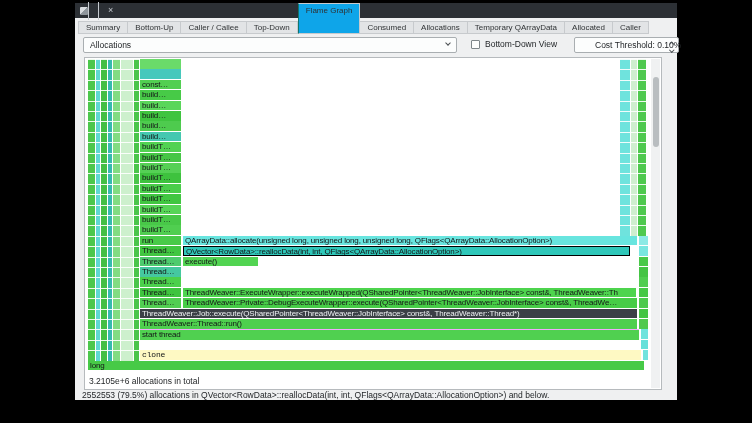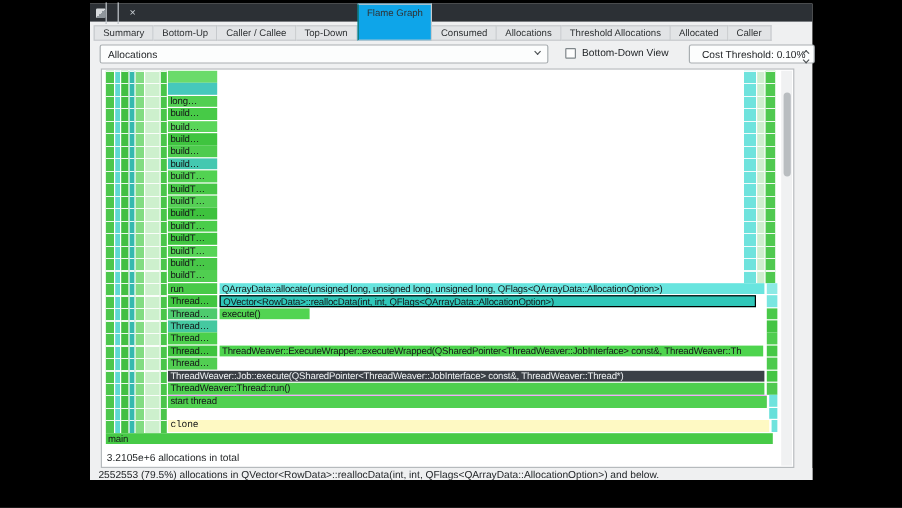--- a/index.html
+++ b/index.html
@@ -32,21 +32,21 @@
   .combo{position:absolute;left:0;top:1px;width:374px;height:16px;border:1px solid #a9aeb1;
          border-radius:2px;background:#fcfdfd;font-size:8.5px;line-height:14px;
          padding-left:6px;color:#232629;}
   .combo .chev,.spin .chev{border-color:#4a4f52;}
   .combo-arrow{position:absolute;right:6px;top:5px;}
   .cbgroup{position:absolute;left:388px;top:3px;display:flex;align-items:center;gap:5px;}
   .cb{width:9px;height:9px;border:1px solid #7f868a;background:#fdfdfd;border-radius:1px;}
   .cblabel{font-size:8.5px;color:#232629;white-space:nowrap;}
   .spin{position:absolute;left:491px;top:1px;width:105px;height:16px;border:1px solid #a9aeb1;
         border-radius:2px;background:#fcfdfd;font-size:8.5px;line-height:14px;
-        padding-left:10px;color:#232629;white-space:nowrap;}
+        padding-left:20px;color:#232629;white-space:nowrap;}
   .spin-arrows{position:absolute;right:5px;top:3px;display:flex;flex-direction:column;gap:3px;}
   .spin-arrows .chev{width:3.5px;height:3.5px;}
 
   
   .flameview{position:absolute;left:9px;top:54px;width:578px;height:333px;background:#fff;
              border:1px solid #b6babd;}
   #flame-content{position:absolute;left:3px;top:0;width:560px;height:100%;overflow:hidden;}
   .fcol{position:absolute;
         background-image:repeating-linear-gradient(to bottom,
           rgba(255,255,255,.9) 0,rgba(255,255,255,.9) 1px,
@@ -80,21 +80,21 @@
     </div>
 
     <div class="tabbar" id="tab-bar">
         <div class="tab">Summary</div>
         <div class="tab">Bottom-Up</div>
         <div class="tab">Caller / Callee</div>
         <div class="tab">Top-Down</div>
         <div class="tab active">Flame Graph</div>
         <div class="tab">Consumed</div>
         <div class="tab">Allocations</div>
-        <div class="tab">Threshold Allocations</div>
+        <div class="tab">Temporary QArrayData</div>
         <div class="tab">Allocated</div>
         <div class="tab">Caller</div>
       </div>
 
     <div class="toolbar">
       <div class="combo">
         <span>Allocations</span>
         <span class="chev down combo-arrow"></span>
       </div>
       <div class="cbgroup">
@@ -117,21 +117,21 @@
           <div class="fcol" style="left: 13px; width: 6px; top: 1px; height: 301.6px; background-color: rgb(67, 191, 67);"></div>
           <div class="fcol" style="left: 20px; width: 4px; top: 1px; height: 301.6px; background-color: rgb(54, 185, 174);"></div>
           <div class="fcol" style="left: 25px; width: 7px; top: 1px; height: 301.6px; background-color: rgb(130, 220, 130);"></div>
           <div class="fcol" style="left: 33px; width: 12px; top: 1px; height: 301.6px; background-color: rgb(205, 240, 205);"></div>
           <div class="fcol" style="left: 46px; width: 5px; top: 1px; height: 301.6px; background-color: rgb(74, 197, 74);"></div>
           <div class="fcol" style="left: 532px; width: 10px; top: 1px; height: 176.8px; background-color: rgb(111, 227, 221);"></div>
           <div class="fcol" style="left: 543px; width: 6px; top: 1px; height: 176.8px; background-color: rgb(207, 238, 207);"></div>
           <div class="fcol" style="left: 550px; width: 8px; top: 1px; height: 176.8px; background-color: rgb(79, 201, 79);"></div>
           <div class="fseg" style="left: 52px; width: 41px; top: 1px; height: 9.5px; background-color: rgb(106, 219, 106);"></div>
           <div class="fseg" style="left: 52px; width: 41px; top: 11.4px; height: 9.5px; background-color: rgb(70, 200, 188);"></div>
-          <div class="fseg" style="left: 52px; width: 41px; top: 21.8px; height: 9.5px; background-color: rgb(82, 207, 82);">long…</div>
+          <div class="fseg" style="left: 52px; width: 41px; top: 21.8px; height: 9.5px; background-color: rgb(82, 207, 82);">const…</div>
           <div class="fseg" style="left: 52px; width: 41px; top: 32.2px; height: 9.5px; background-color: rgb(71, 202, 71);">build…</div>
           <div class="fseg" style="left: 52px; width: 41px; top: 42.6px; height: 9.5px; background-color: rgb(90, 214, 90);">build…</div>
           <div class="fseg" style="left: 52px; width: 41px; top: 53px; height: 9.5px; background-color: rgb(63, 196, 63);">build…</div>
           <div class="fseg" style="left: 52px; width: 41px; top: 63.4px; height: 9.5px; background-color: rgb(78, 203, 78);">build…</div>
           <div class="fseg" style="left: 52px; width: 41px; top: 73.8px; height: 9.5px; background-color: rgb(68, 200, 176);">build…</div>
           <div class="fseg" style="left: 52px; width: 41px; top: 84.2px; height: 9.5px; background-color: rgb(82, 210, 82);">buildT…</div>
           <div class="fseg" style="left: 52px; width: 41px; top: 94.6px; height: 9.5px; background-color: rgb(70, 198, 70);">buildT…</div>
           <div class="fseg" style="left: 52px; width: 41px; top: 105px; height: 9.5px; background-color: rgb(85, 208, 85);">buildT…</div>
           <div class="fseg" style="left: 52px; width: 41px; top: 115.4px; height: 9.5px; background-color: rgb(62, 194, 62);">buildT…</div>
           <div class="fseg" style="left: 52px; width: 41px; top: 125.8px; height: 9.5px; background-color: rgb(74, 205, 74);">buildT…</div>
@@ -149,32 +149,33 @@
           <div class="fseg" style="left: 95px; width: 75px; top: 198.6px; height: 9.5px; background-color: rgb(82, 212, 82);">execute()</div>
           <div class="fseg" style="left: 551px; width: 9px; top: 198.6px; height: 9.5px; background-color: rgb(73, 201, 73);"></div>
           <div class="fseg" style="left: 52px; width: 41px; top: 209px; height: 9.5px; background-color: rgb(69, 200, 160);">Thread…</div>
           <div class="fseg" style="left: 551px; width: 9px; top: 209px; height: 9.5px; background-color: rgb(68, 196, 68);"></div>
           <div class="fseg" style="left: 52px; width: 41px; top: 219.4px; height: 9.5px; background-color: rgb(76, 208, 76);">Thread…</div>
           <div class="fseg" style="left: 551px; width: 9px; top: 219.4px; height: 9.5px; background-color: rgb(80, 205, 80);"></div>
           <div class="fseg" style="left: 52px; width: 41px; top: 229.8px; height: 9.5px; background-color: rgb(63, 196, 63);">Thread…</div>
           <div class="fseg" style="left: 95px; width: 453px; top: 229.8px; height: 9.5px; background-color: rgb(78, 212, 78);">ThreadWeaver::ExecuteWrapper::executeWrapped(QSharedPointer&lt;ThreadWeaver::JobInterface&gt; const&amp;, ThreadWeaver::Th</div>
           <div class="fseg" style="left: 551px; width: 9px; top: 229.8px; height: 9.5px; background-color: rgb(70, 200, 70);"></div>
           <div class="fseg" style="left: 52px; width: 41px; top: 240.2px; height: 9.5px; background-color: rgb(82, 206, 82);">Thread…</div>
+          <div class="fseg" style="left: 95px; width: 454px; top: 240.2px; height: 9.5px; background-color: rgb(71, 204, 71);">ThreadWeaver::Private::DebugExecuteWrapper::execute(QSharedPointer&lt;ThreadWeaver::JobInterface&gt; const&amp;, ThreadWe…</div>
           <div class="fseg" style="left: 551px; width: 9px; top: 240.2px; height: 9.5px; background-color: rgb(77, 202, 77);"></div>
           <div class="fseg dark" style="left: 52px; width: 497px; top: 250.6px; height: 9.5px; background-color: rgb(59, 64, 70);">ThreadWeaver::Job::execute(QSharedPointer&lt;ThreadWeaver::JobInterface&gt; const&amp;, ThreadWeaver::Thread*)</div>
           <div class="fseg" style="left: 551px; width: 9px; top: 250.6px; height: 9.5px; background-color: rgb(67, 197, 67);"></div>
           <div class="fseg" style="left: 52px; width: 497px; top: 261px; height: 9.5px; background-color: rgb(78, 207, 78);">ThreadWeaver::Thread::run()</div>
           <div class="fseg" style="left: 551px; width: 9px; top: 261px; height: 9.5px; background-color: rgb(79, 201, 79);"></div>
           <div class="fseg" style="left: 52px; width: 499px; top: 271.4px; height: 9.5px; background-color: #f0abfc;">0x7f819a747de7</div>
           <div class="fseg" style="left: 553px; width: 7px; top: 271.4px; height: 9.5px; background-color: rgb(111, 227, 221);"></div>
           <div class="fseg" style="left: 52px; width: 499px; top: 272px; height: 9.5px; background-color: rgb(80, 208, 80);">start thread</div>
           <div class="fseg" style="left: 553px; width: 7px; top: 281.8px; height: 9.5px; background-color: rgb(102, 224, 218);"></div>
           <div class="fseg" style="left: 52px; width: 501px; top: 292.2px; height: 9.5px; background-color: #fef9c3; font-family: Liberation Mono, monospace;">clone</div>
           <div class="fseg" style="left: 555px; width: 5px; top: 292.2px; height: 9.5px; background-color: rgb(111, 227, 221);"></div>
-          <div class="fseg" style="left: 0px; width: 556px; top: 302.6px; height: 9.5px; background-color: rgb(71, 202, 71);">main</div>
+          <div class="fseg" style="left: 0px; width: 556px; top: 302.6px; height: 9.5px; background-color: rgb(71, 202, 71);">long</div>
         </div>
       <div class="ftotal">3.2105e+6 allocations in total</div>
       <div class="vscroll">
         <div class="vthumb"></div>
       </div>
     </div>
 
     <div class="statusbar">
       <span>2552553 (79.5%) allocations in QVector&lt;RowData&gt;::reallocData(int, int, QFlags&lt;QArrayData::AllocationOption&gt;) and below.</span>
     </div>

